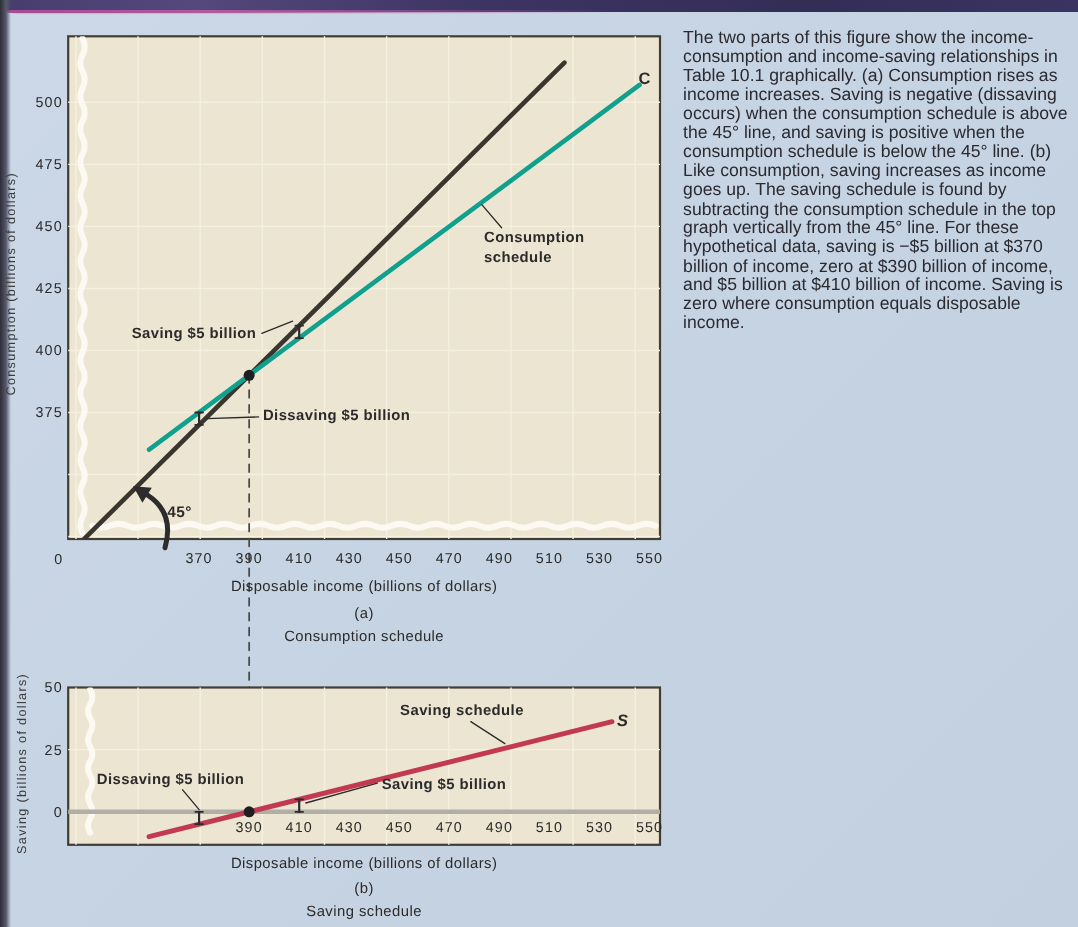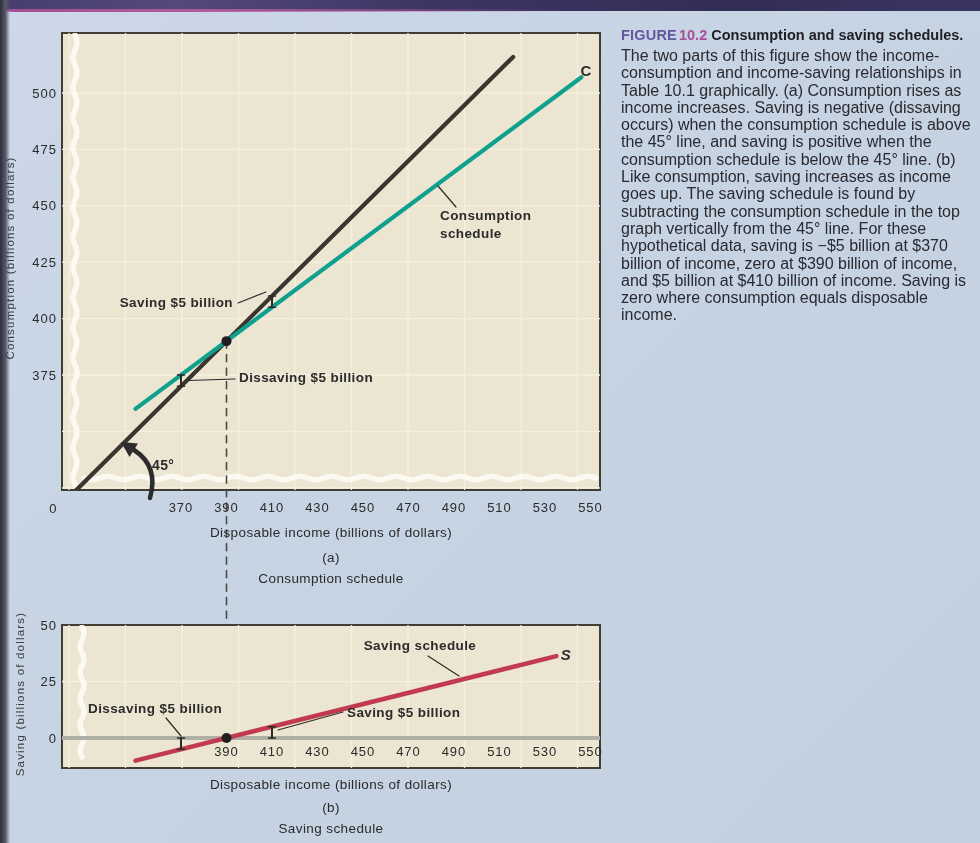--- a/index.html
+++ b/index.html
@@ -166,18 +166,15 @@
       <text x="57" y="738" fill="#2b2b2b" font-size="13" text-anchor="end" font-family="&quot;Liberation Sans&quot;, sans-serif" font-weight="normal" font-style="normal" letter-spacing="1" dominant-baseline="central">0</text>
       <text x="57" y="681.5" fill="#2b2b2b" font-size="13" text-anchor="end" font-family="&quot;Liberation Sans&quot;, sans-serif" font-weight="normal" font-style="normal" letter-spacing="1" dominant-baseline="central">25</text>
       <text x="57" y="625" fill="#2b2b2b" font-size="13" text-anchor="end" font-family="&quot;Liberation Sans&quot;, sans-serif" font-weight="normal" font-style="normal" letter-spacing="1" dominant-baseline="central">50</text>
       <text x="331" y="789" fill="#2b2b2b" font-size="13.5" text-anchor="middle" font-family="&quot;Liberation Sans&quot;, sans-serif" font-weight="normal" font-style="normal" letter-spacing="0.4">Disposable income (billions of dollars)</text>
       <text x="24" y="694" fill="#3c3c3c" font-size="11.5" text-anchor="middle" font-family="&quot;Liberation Sans&quot;, sans-serif" font-weight="normal" font-style="normal" letter-spacing="1.2" transform="rotate(-90 24 694)">Saving (billions of dollars)</text>
       <text x="331" y="812" fill="#2b2b2b" font-size="13.5" text-anchor="middle" font-family="&quot;Liberation Sans&quot;, sans-serif" font-weight="normal" font-style="normal" letter-spacing="0.4">(b)</text>
       <text x="331" y="833" fill="#2b2b2b" font-size="13.5" text-anchor="middle" font-family="&quot;Liberation Sans&quot;, sans-serif" font-weight="normal" font-style="normal" letter-spacing="0.4">Saving schedule</text>
     </svg>
 
   <div class="caption">
-    <div class="cap-title">
-      <span class="fig-label">FIGURE</span><span class="fig-num">10.2</span><span class="fig-title">Consumption and saving schedules.</span>
-    </div>
     <div class="cap-body">The two parts of this figure show the income-consumption and income-saving relationships in Table 10.1 graphically. (a) Consumption rises as income increases. Saving is negative (dissaving occurs) when the consumption schedule is above the 45° line, and saving is positive when the consumption schedule is below the 45° line. (b) Like consumption, saving increases as income goes up. The saving schedule is found by subtracting the consumption schedule in the top graph vertically from the 45° line. For these hypothetical data, saving is −$5 billion at $370 billion of income, zero at $390 billion of income, and $5 billion at $410 billion of income. Saving is zero where consumption equals disposable income.</div>
   </div>
 </div>
 
 </body></html>

